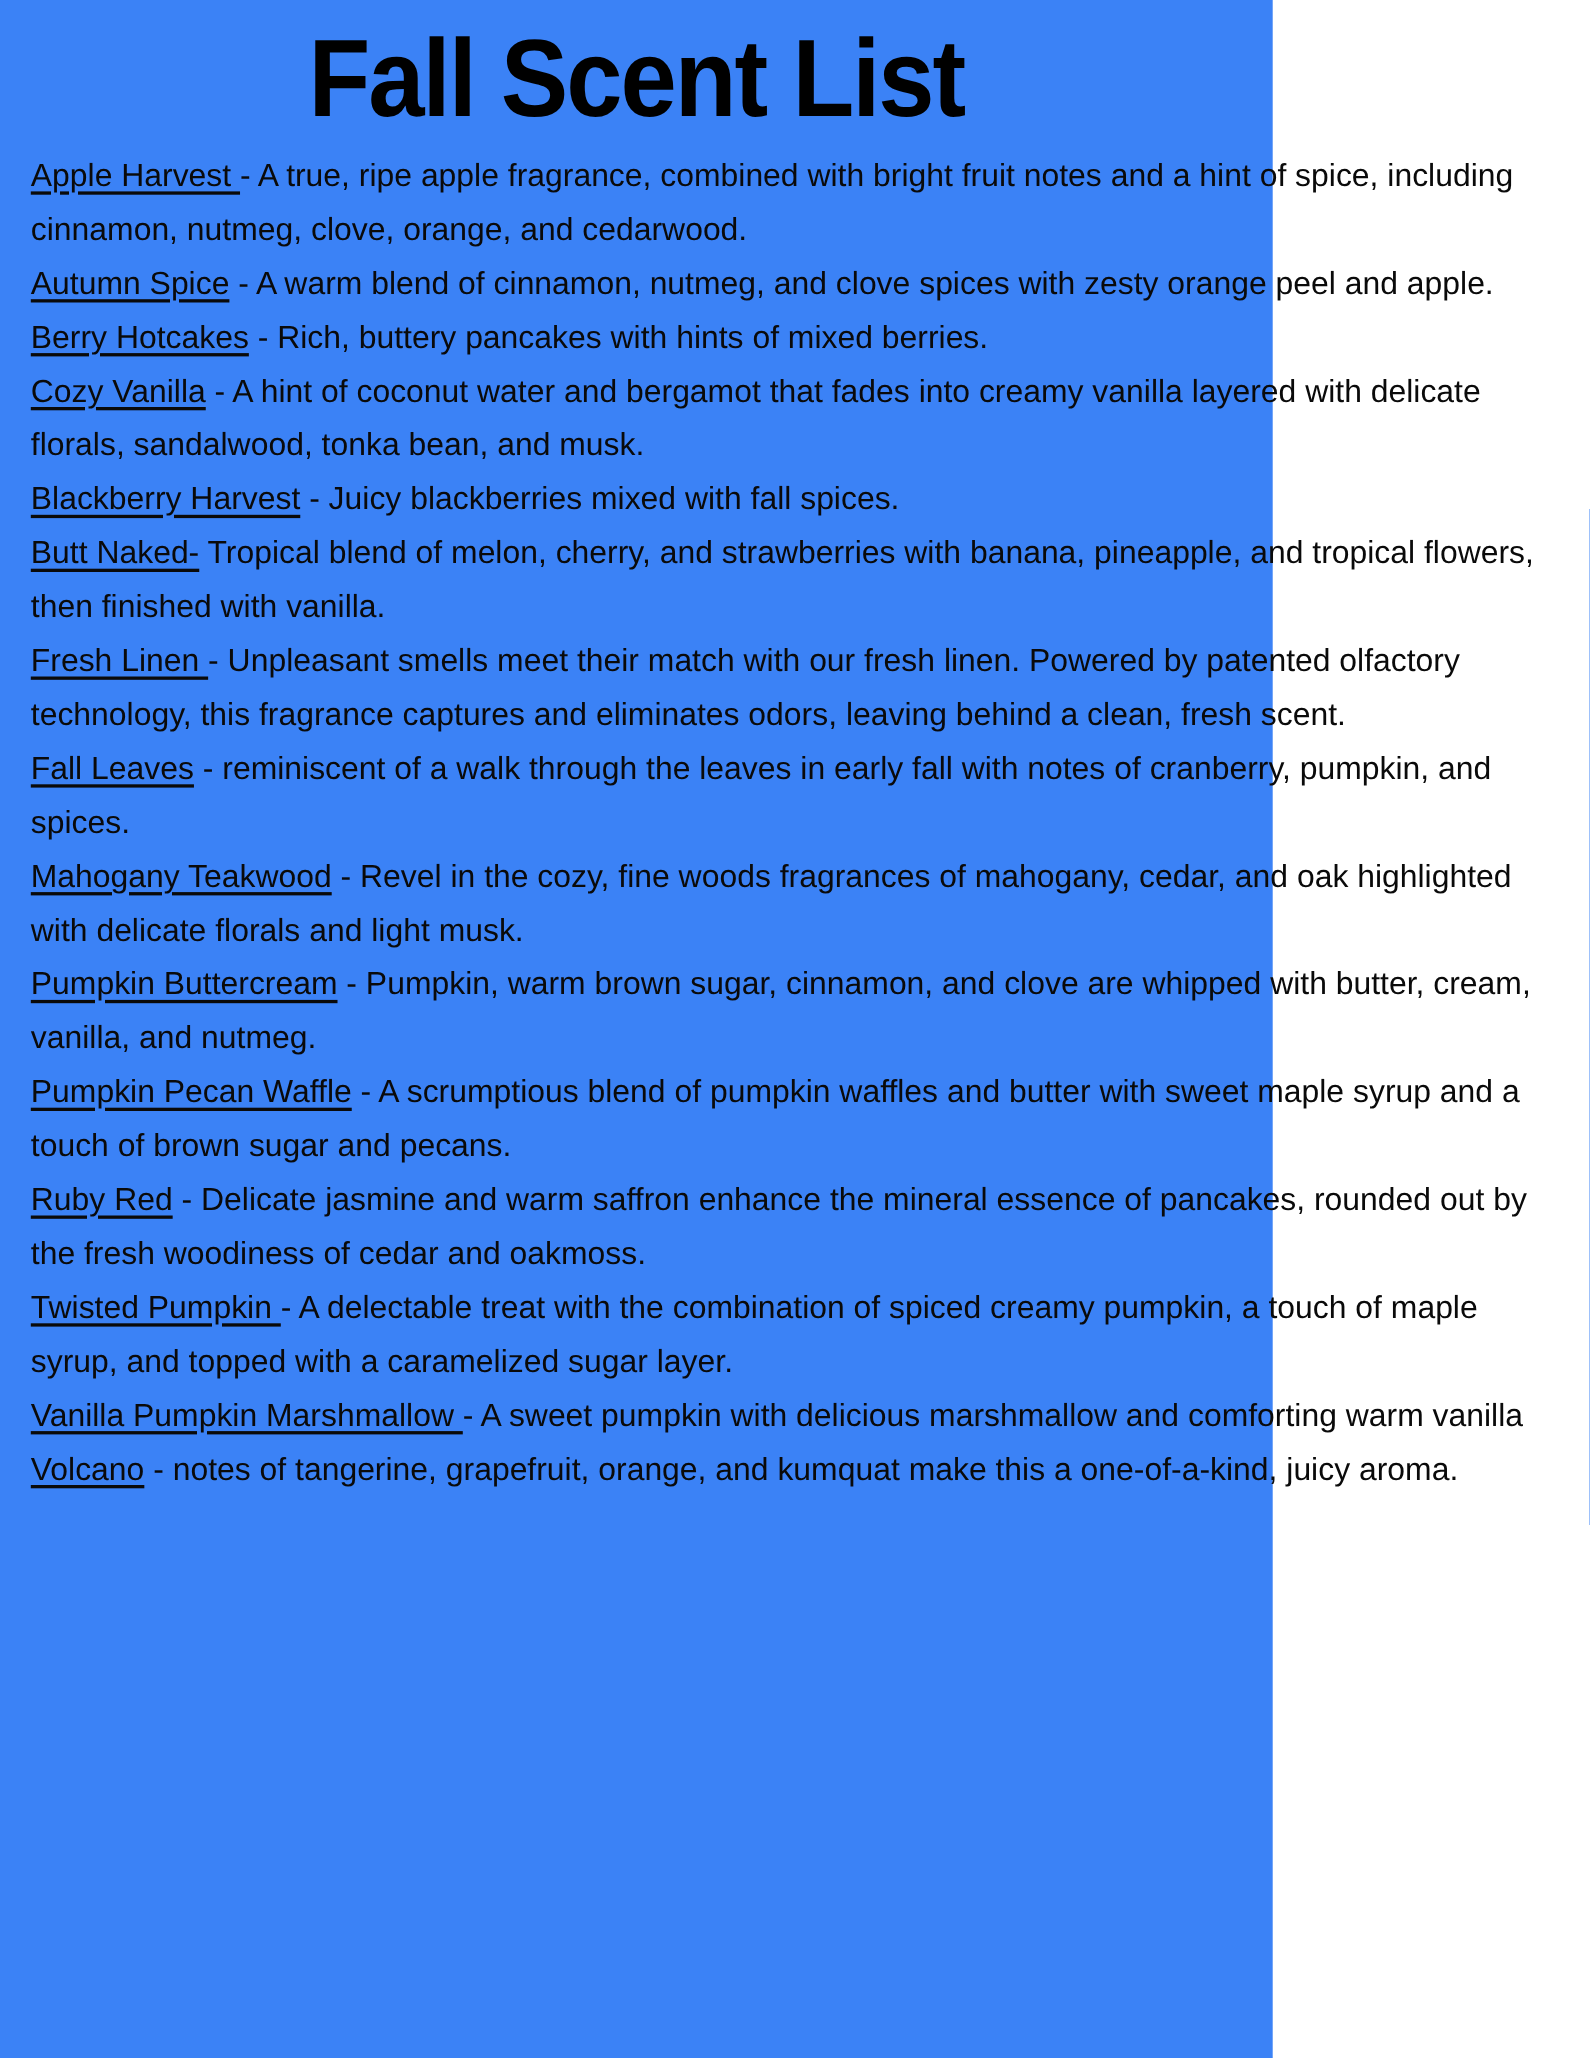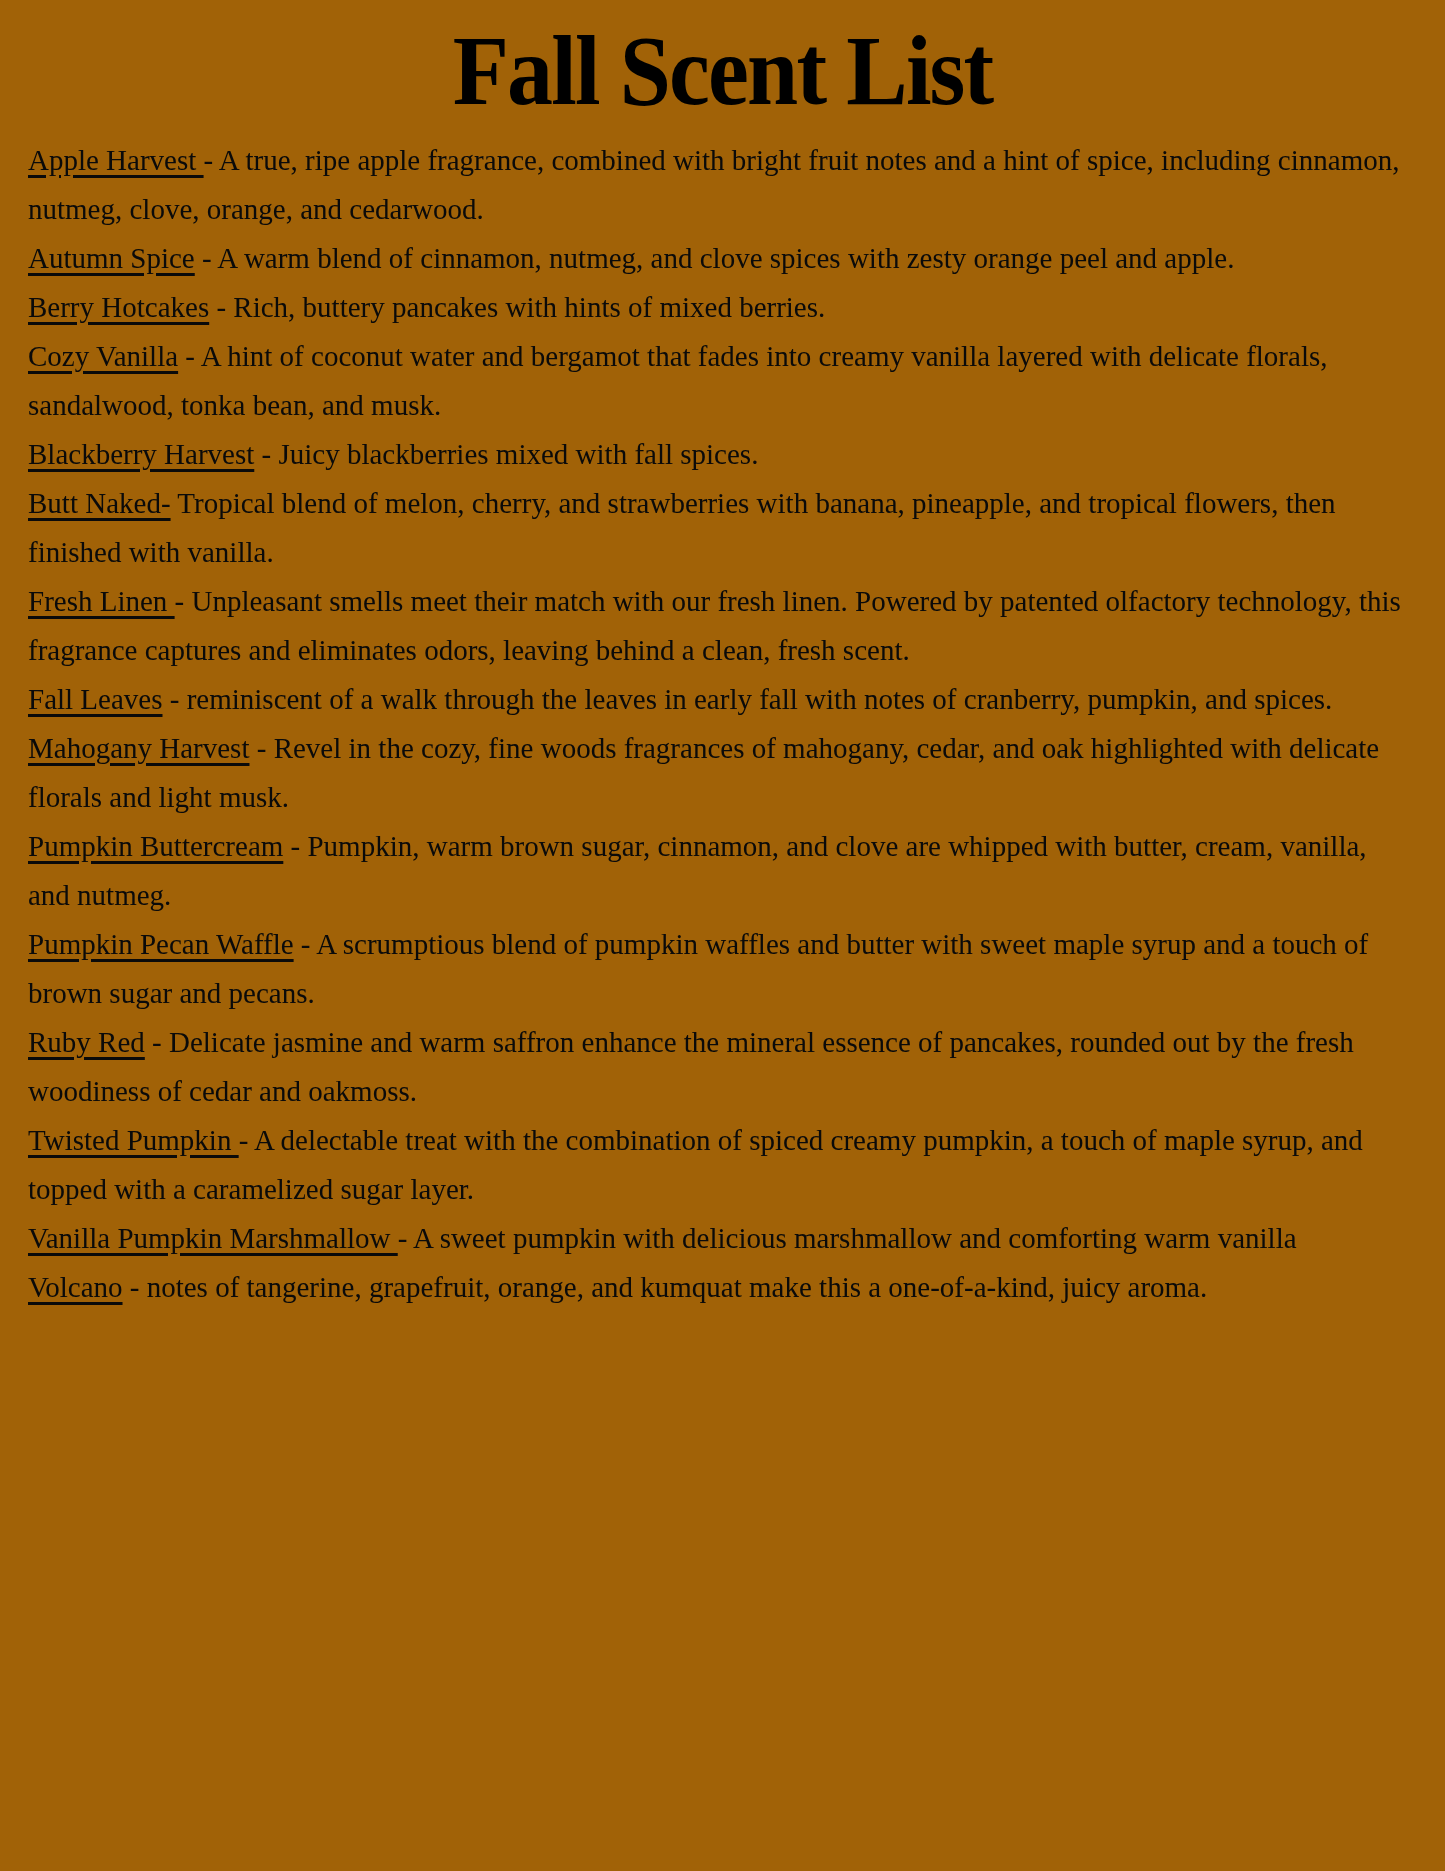--- a/index.html
+++ b/index.html
@@ -5,21 +5,21 @@
   * { box-sizing: border-box; }
   html, body { margin: 0; padding: 0; }
   body {
     width: 1445px;
     height: 1871px;
     background: #ffffff;
     color: #0a0a0a;
     font-family: "Liberation Sans", sans-serif;
     overflow: hidden;
   }
-  .page { width: 1445px; height: 1871px; background: #a16207; font-family: Liberation Serif, serif; }
+  .page { width: 1157px; height: 1871px; background: #3b82f6; }
   .page-title {
     margin: 0;
     padding-top: 14px;
     text-align: center;
     font-size: 100px;
     line-height: 114px;
     font-weight: bold;
     letter-spacing: -2px;
     color: #000000;
     transform: scaleX(0.92);
@@ -61,21 +61,21 @@
 
 
   <p class="scent-item"><span class="scent-name">Blackberry Harvest</span><span class="scent-desc"> - Juicy blackberries mixed with fall spices.</span></p>
 
   <p class="scent-item"><span class="scent-name">Butt Naked-</span><span class="scent-desc"> Tropical blend of melon, cherry, and strawberries with banana, pineapple, and tropical flowers, then finished with vanilla.</span></p>
 
   <p class="scent-item"><span class="scent-name">Fresh Linen </span><span class="scent-desc">- Unpleasant smells meet their match with our fresh linen. Powered by patented olfactory technology, this fragrance captures and eliminates odors, leaving behind a clean, fresh scent.</span></p>
 
   <p class="scent-item"><span class="scent-name">Fall Leaves</span><span class="scent-desc"> - reminiscent of a walk through the leaves in early fall with notes of cranberry, pumpkin, and spices.</span></p>
 
-  <p class="scent-item"><span class="scent-name">Mahogany Harvest</span><span class="scent-desc"> - Revel in the cozy, fine woods fragrances of mahogany, cedar, and oak highlighted with delicate florals and light musk.</span></p>
+  <p class="scent-item"><span class="scent-name">Mahogany Teakwood</span><span class="scent-desc"> - Revel in the cozy, fine woods fragrances of mahogany, cedar, and oak highlighted with delicate florals and light musk.</span></p>
 
   <p class="scent-item"><span class="scent-name">Pumpkin Buttercream</span><span class="scent-desc"> - Pumpkin, warm brown sugar, cinnamon, and clove are whipped with butter, cream, vanilla, and nutmeg.</span></p>
 
   <p class="scent-item"><span class="scent-name">Pumpkin Pecan Waffle</span><span class="scent-desc"> - A scrumptious blend of pumpkin waffles and butter with sweet maple syrup and a touch of brown sugar and pecans.</span></p>
 
   <p class="scent-item"><span class="scent-name">Ruby Red</span><span class="scent-desc"> - Delicate jasmine and warm saffron enhance the mineral essence of pancakes, rounded out by the fresh woodiness of cedar and oakmoss.</span></p>
 
   <p class="scent-item"><span class="scent-name">Twisted Pumpkin </span><span class="scent-desc">- A delectable treat with the combination of spiced creamy pumpkin, a touch of maple syrup, and topped with a caramelized sugar layer.</span></p>
 
   <p class="scent-item"><span class="scent-name">Vanilla Pumpkin Marshmallow </span><span class="scent-desc">- A sweet pumpkin with delicious marshmallow and comforting warm vanilla</span></p>

